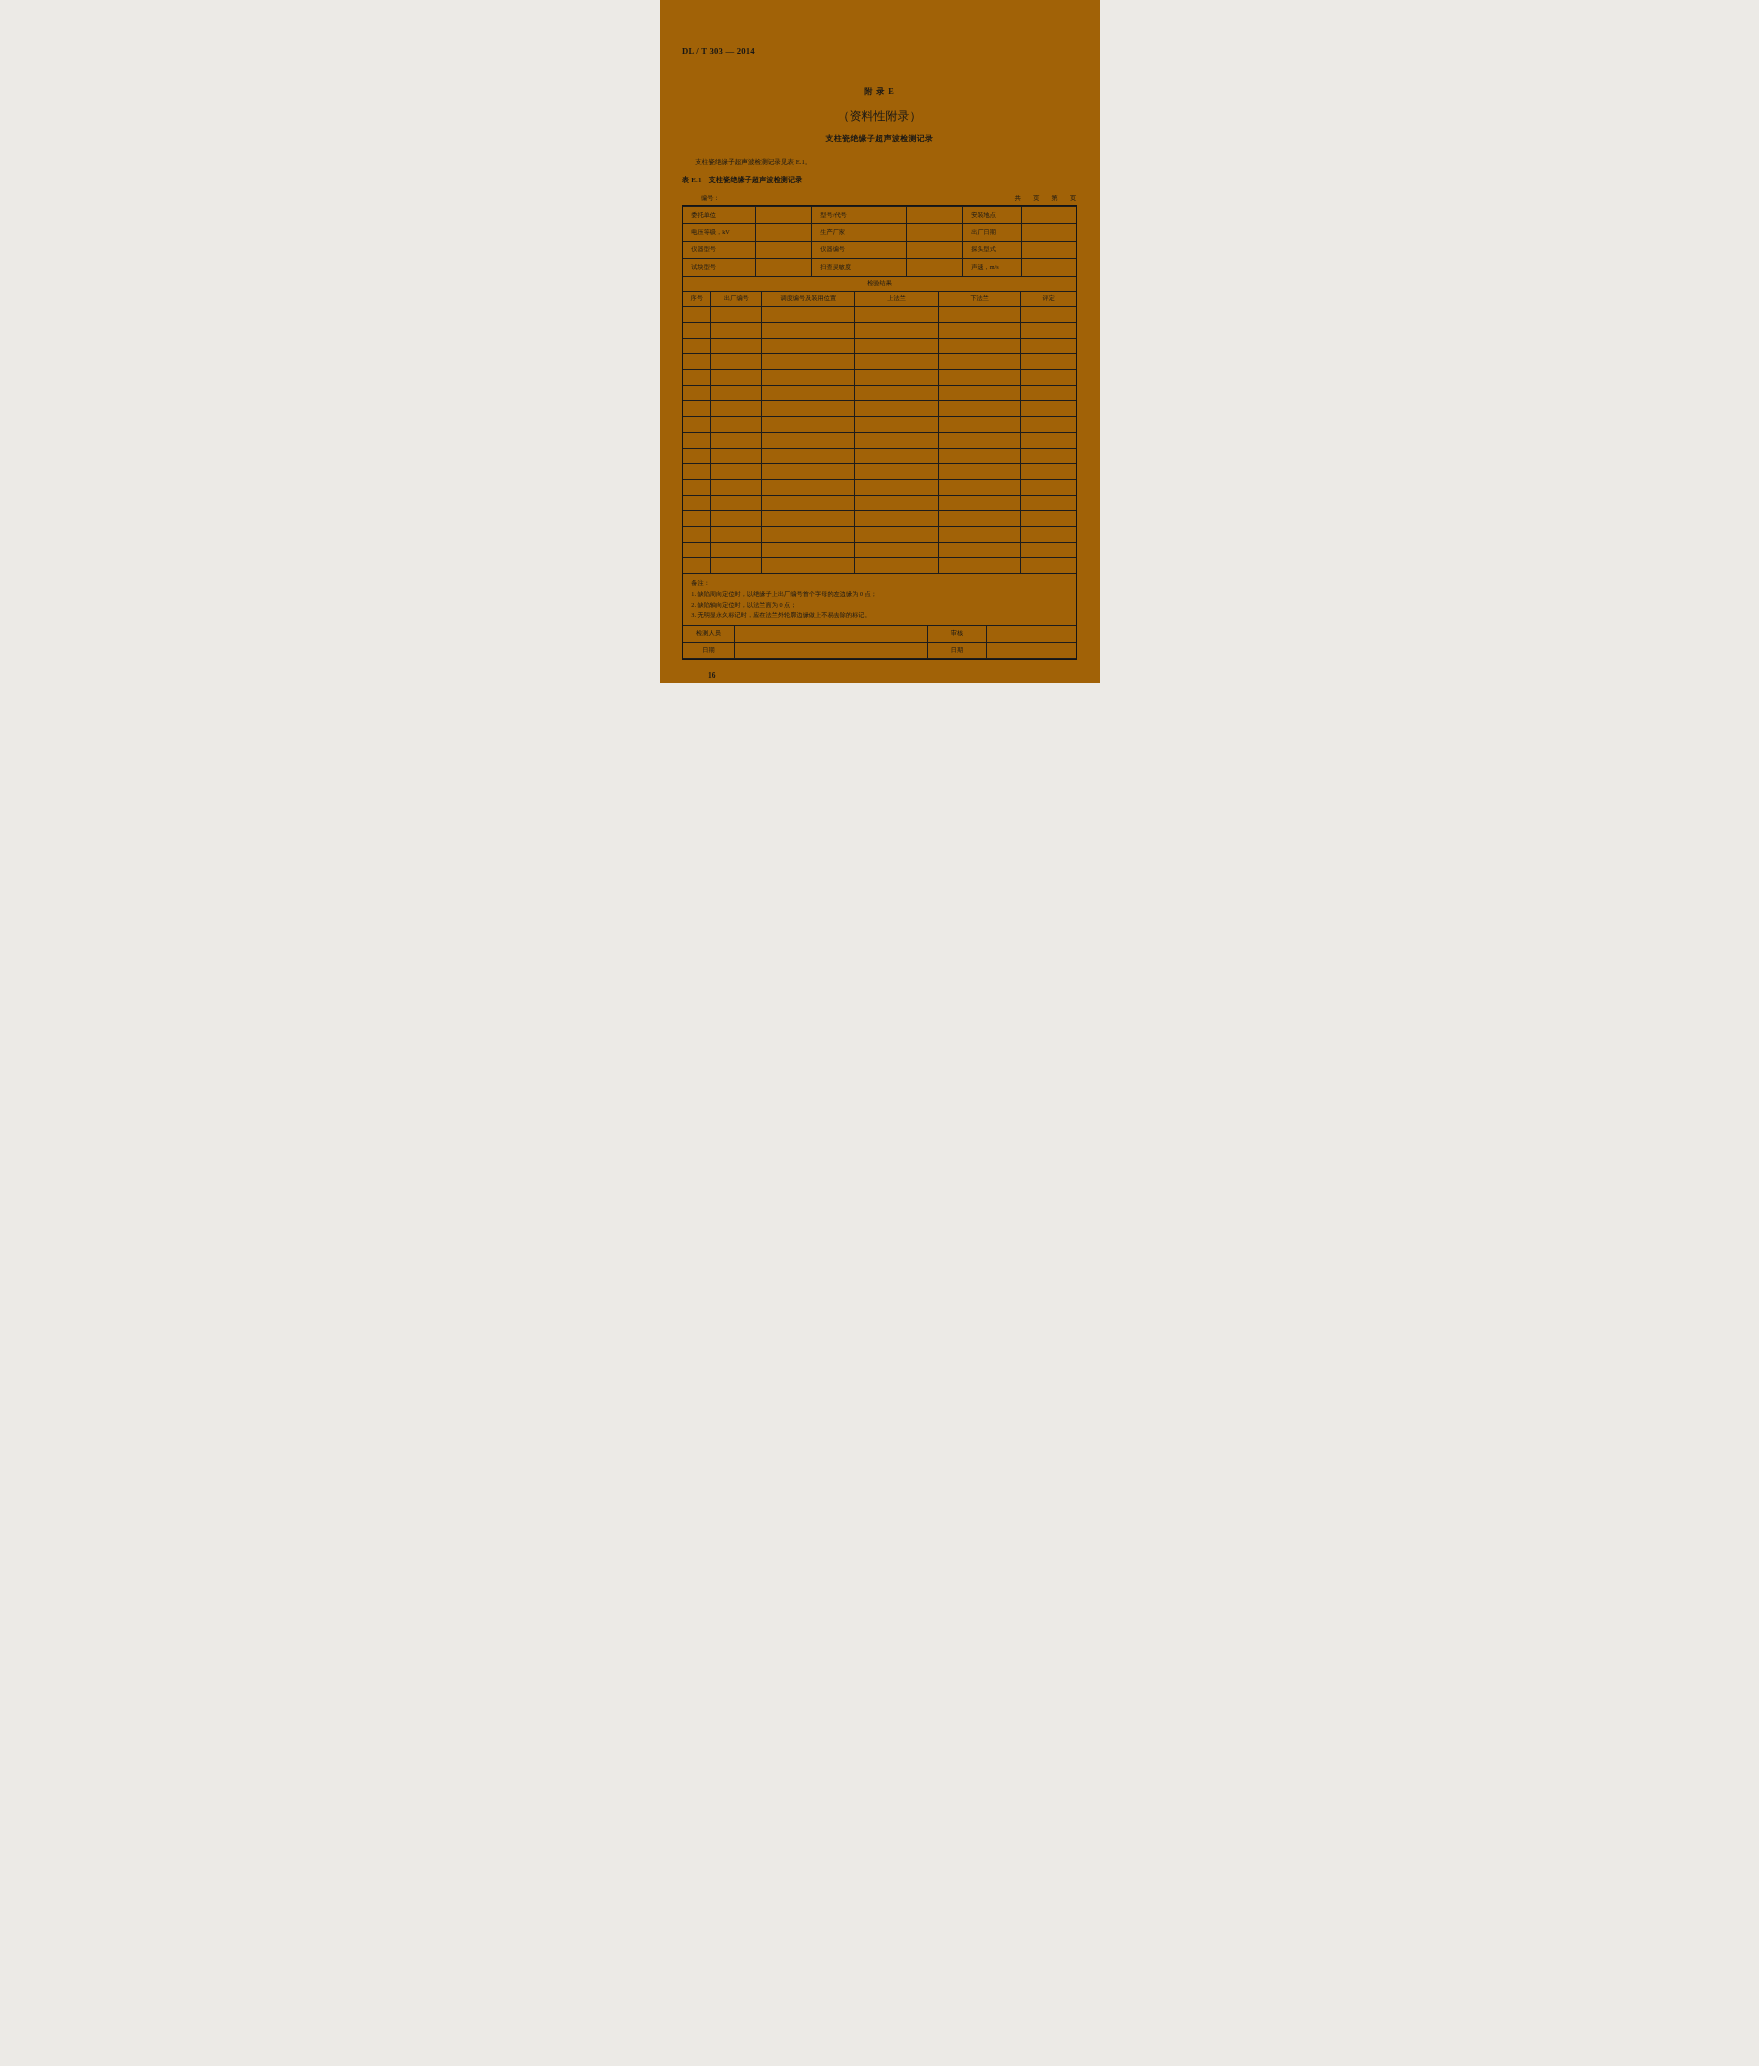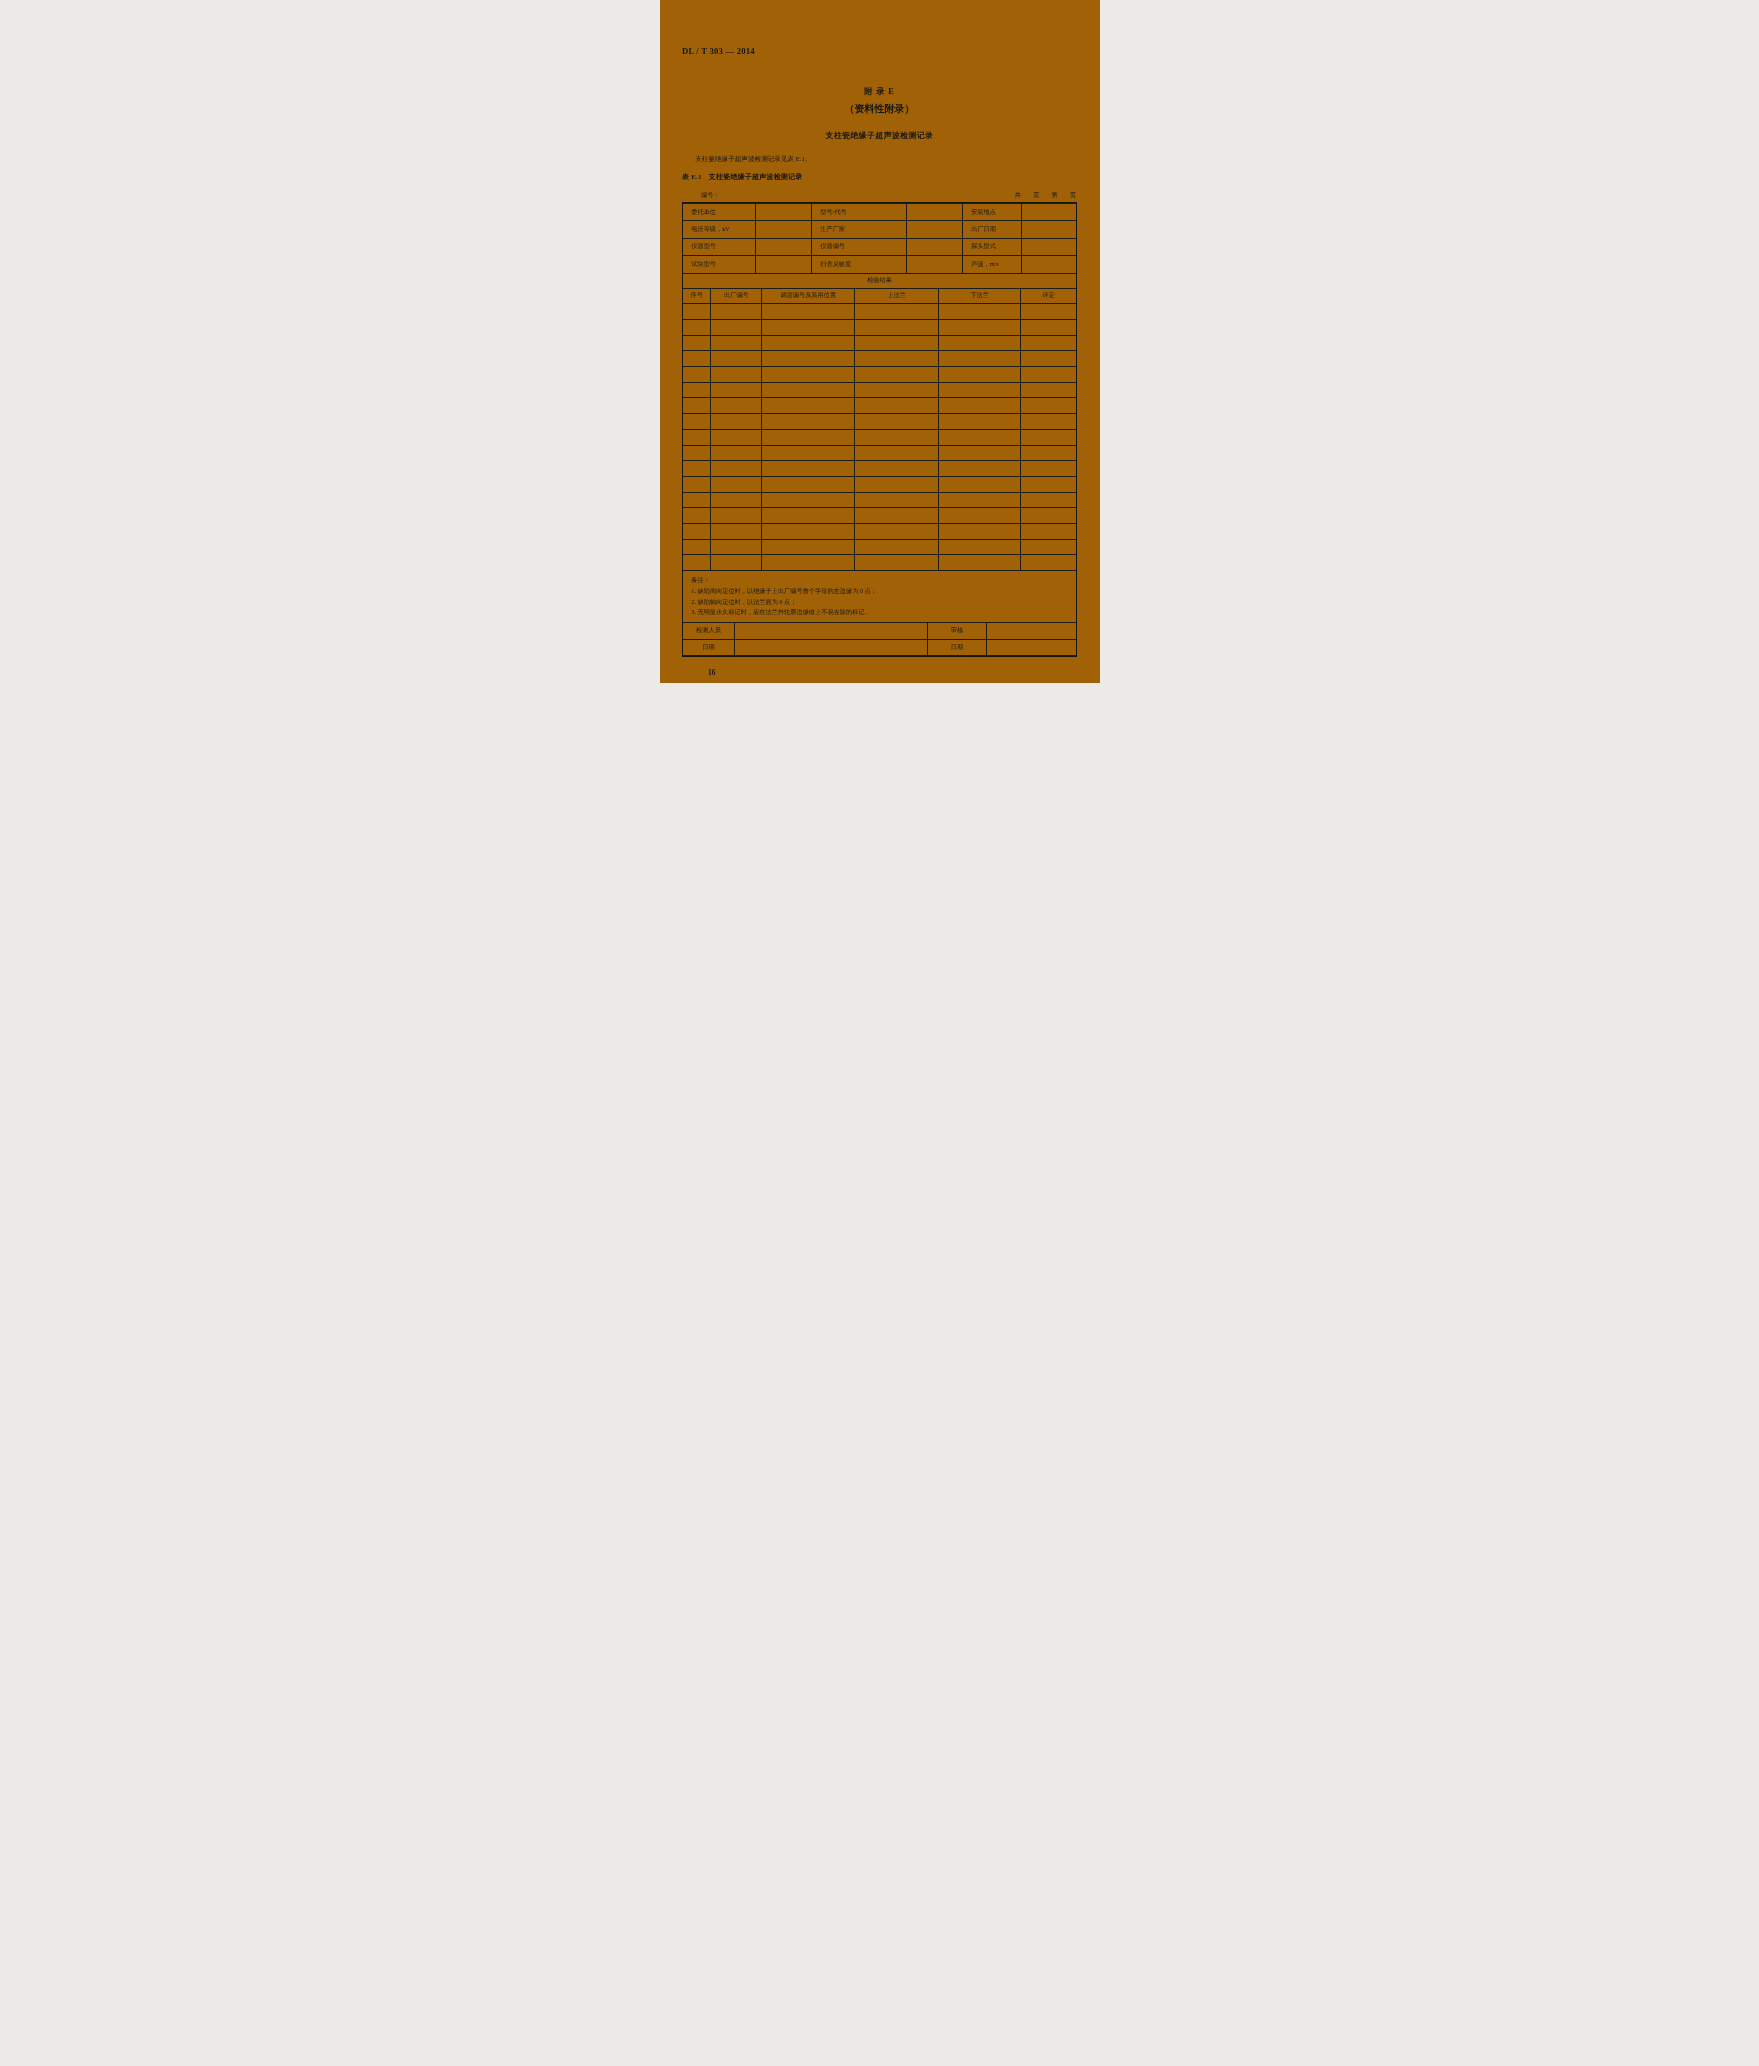--- a/index.html
+++ b/index.html
@@ -14,22 +14,22 @@
     padding:46px 0 0 0;
     overflow:hidden;
   }
   .content { width:395px; margin:0 auto; }
   .doc-header {
     font-size:8.7px; font-weight:bold;
     letter-spacing:0.2px;
   }
   .title-block { text-align:center; margin-top:30px; }
   .title-1 { font-size:8.3px; font-weight:bold; letter-spacing:0.8px; }
-  .title-2 { font-size:10px; font-weight:bold; margin-top:5px; }
-  .title-3 { font-size:7.9px; font-weight:bold; margin-top:14px; letter-spacing:0.4px; }
+  .title-2 { font-size:12px; font-weight:normal; margin-top:11px; }
+  .title-3 { font-size:7.9px; font-weight:bold; margin-top:8px; letter-spacing:0.4px; }
   .intro { font-size:6.6px; margin-top:14px; text-indent:2em; }
   .table-caption { text-align:left; font-size:7px; font-weight:bold; margin-top:8.3px; letter-spacing:0.2px; }
   .numline {
     display:flex; justify-content:space-between; align-items:flex-end;
     font-size:6.2px; margin-top:9px; padding:0 0.8px 1.7px 19px;
   }
   .numline .pgroup span { display:inline-block; }
   .numline .pgroup span + span { margin-left:10.7px; }
 
   .sheet { border:0.8px solid #141414; background:transparent; }

